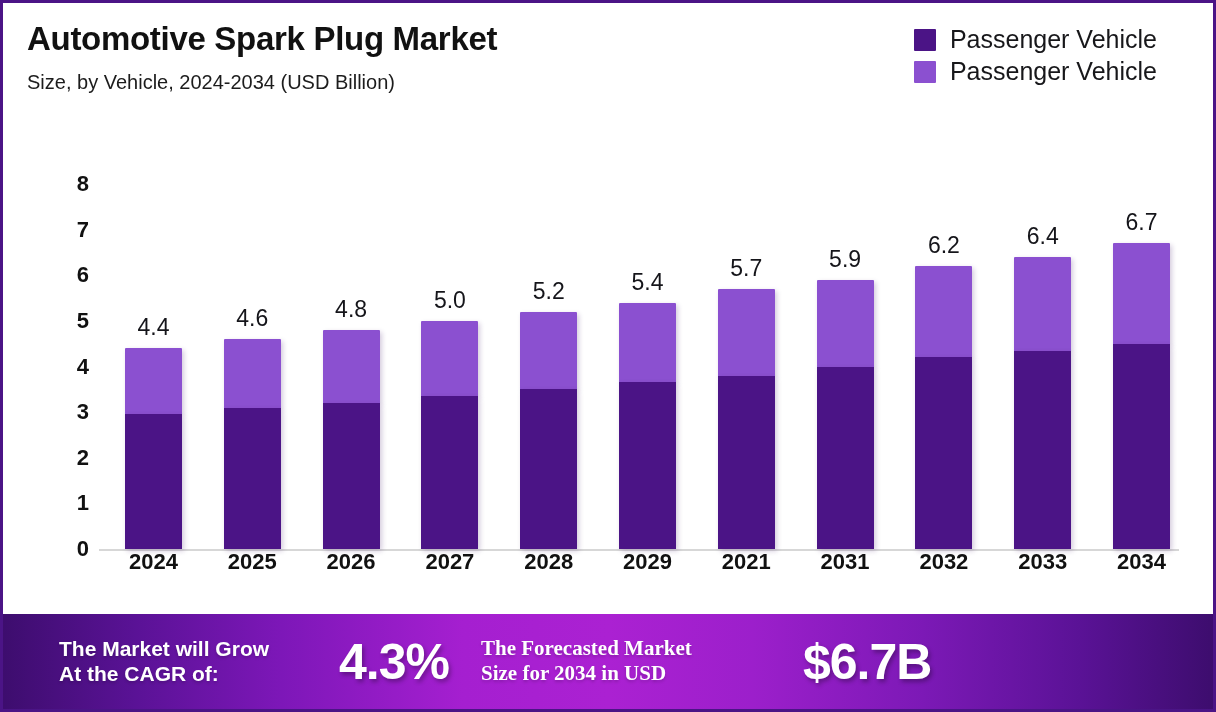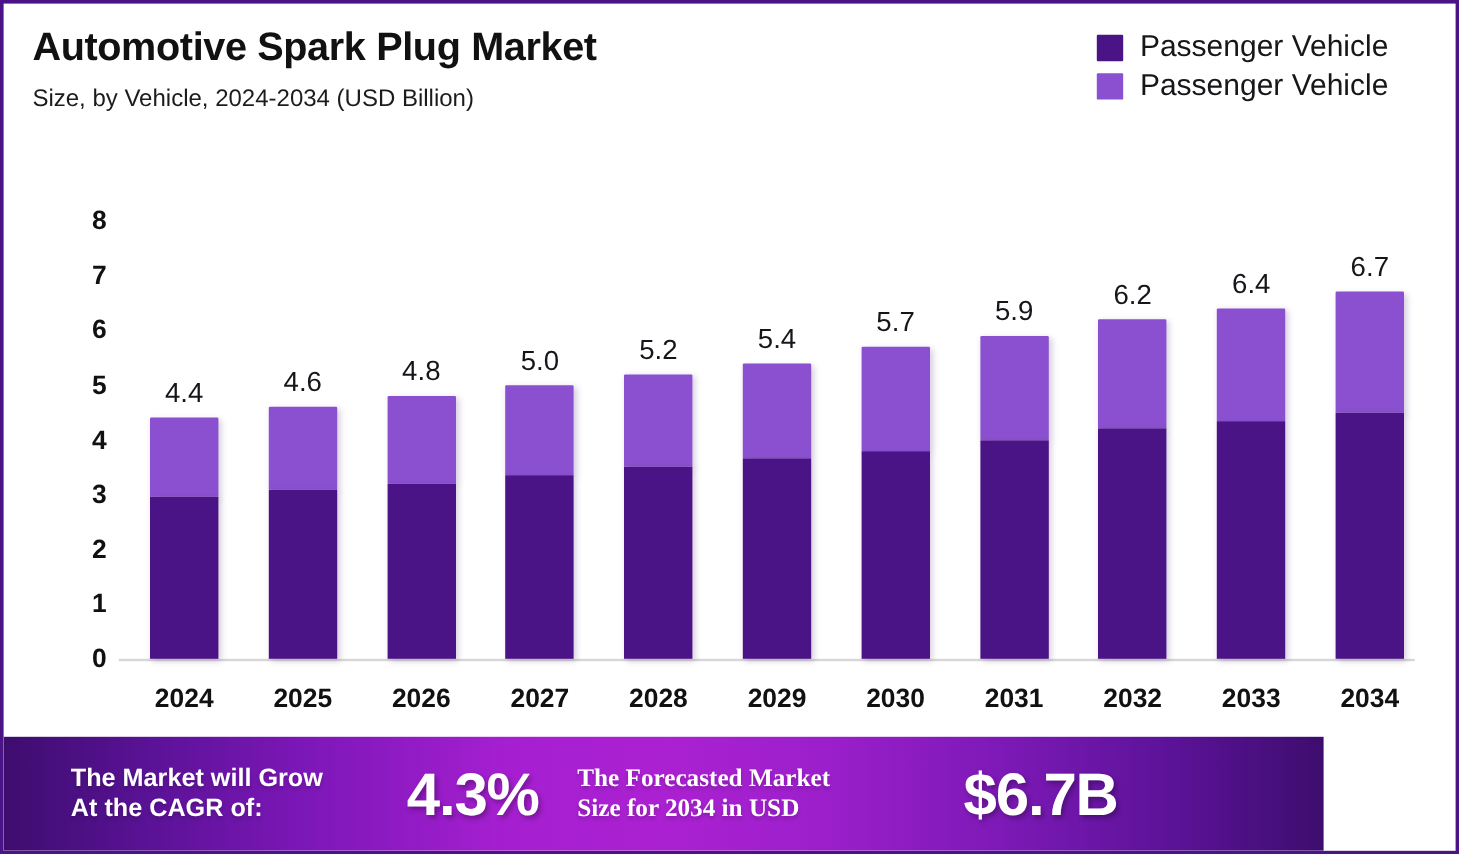--- a/index.html
+++ b/index.html
@@ -68,27 +68,27 @@
     width: 57px;
     box-shadow: 2px 2px 5px rgba(60,20,100,0.22);
   }
   .seg-top { border-radius: 1px 1px 0 0; }
   .bar-value {
     position: absolute; left: 50%; transform: translateX(-50%);
     font-size: 23px; color: #15151a; white-space: nowrap; line-height: 1;
   }
   .x-tick {
     position: absolute; left: 50%; transform: translateX(-50%);
-    top: 100%; margin-top: 20px;
+    top: 100%; 
     font-size: 22px; font-weight: 700; color: #111111; white-space: nowrap;
   }
 
   
   #footer-banner {
-    position: absolute; left: 0; bottom: 0; width: 1100px; height: 95px;
+    position: absolute; left: 0; bottom: 0; width: 1210px; height: 95px;
     background: linear-gradient(90deg,
        #3d0d6e 0%, #5a1296 11%, #7d17b8 23%, #a51fd0 38%,
        #ab21d2 50%, #9c1fcb 62%, #7c19b6 76%, #5a1296 89%, #3d0d6e 100%);
     display: flex; align-items: center;
   }
   .footer-caption {
     color: #ffffff; font-weight: 700; font-size: 21px; line-height: 1.22;
     white-space: nowrap; text-shadow: 0 2px 3px rgba(0,0,0,0.18);
   }
   .footer-figure {
@@ -198,21 +198,21 @@
           </div>
           <div class="bar-value" style="bottom: 255.375px;">5.4</div>
           <div class="x-tick">2029</div>
         </div>
         <div class="bar-group" style="left: 618.8px;">
           <div class="bar-stack">
             <div class="seg seg-top" style="height: 86.6875px; background: rgb(139, 80, 208);"></div>
             <div class="seg" style="height: 173.375px; background: rgb(75, 20, 134);"></div>
           </div>
           <div class="bar-value" style="bottom: 269.062px;">5.7</div>
-          <div class="x-tick">2030</div>
+          <div class="x-tick">2021</div>
         </div>
         <div class="bar-group" style="left: 717.6px;">
           <div class="bar-stack">
             <div class="seg seg-top" style="height: 86.6875px; background: rgb(139, 80, 208);"></div>
             <div class="seg" style="height: 182.5px; background: rgb(75, 20, 134);"></div>
           </div>
           <div class="bar-value" style="bottom: 278.188px;">5.9</div>
           <div class="x-tick">2031</div>
         </div>
         <div class="bar-group" style="left: 816.4px;">

